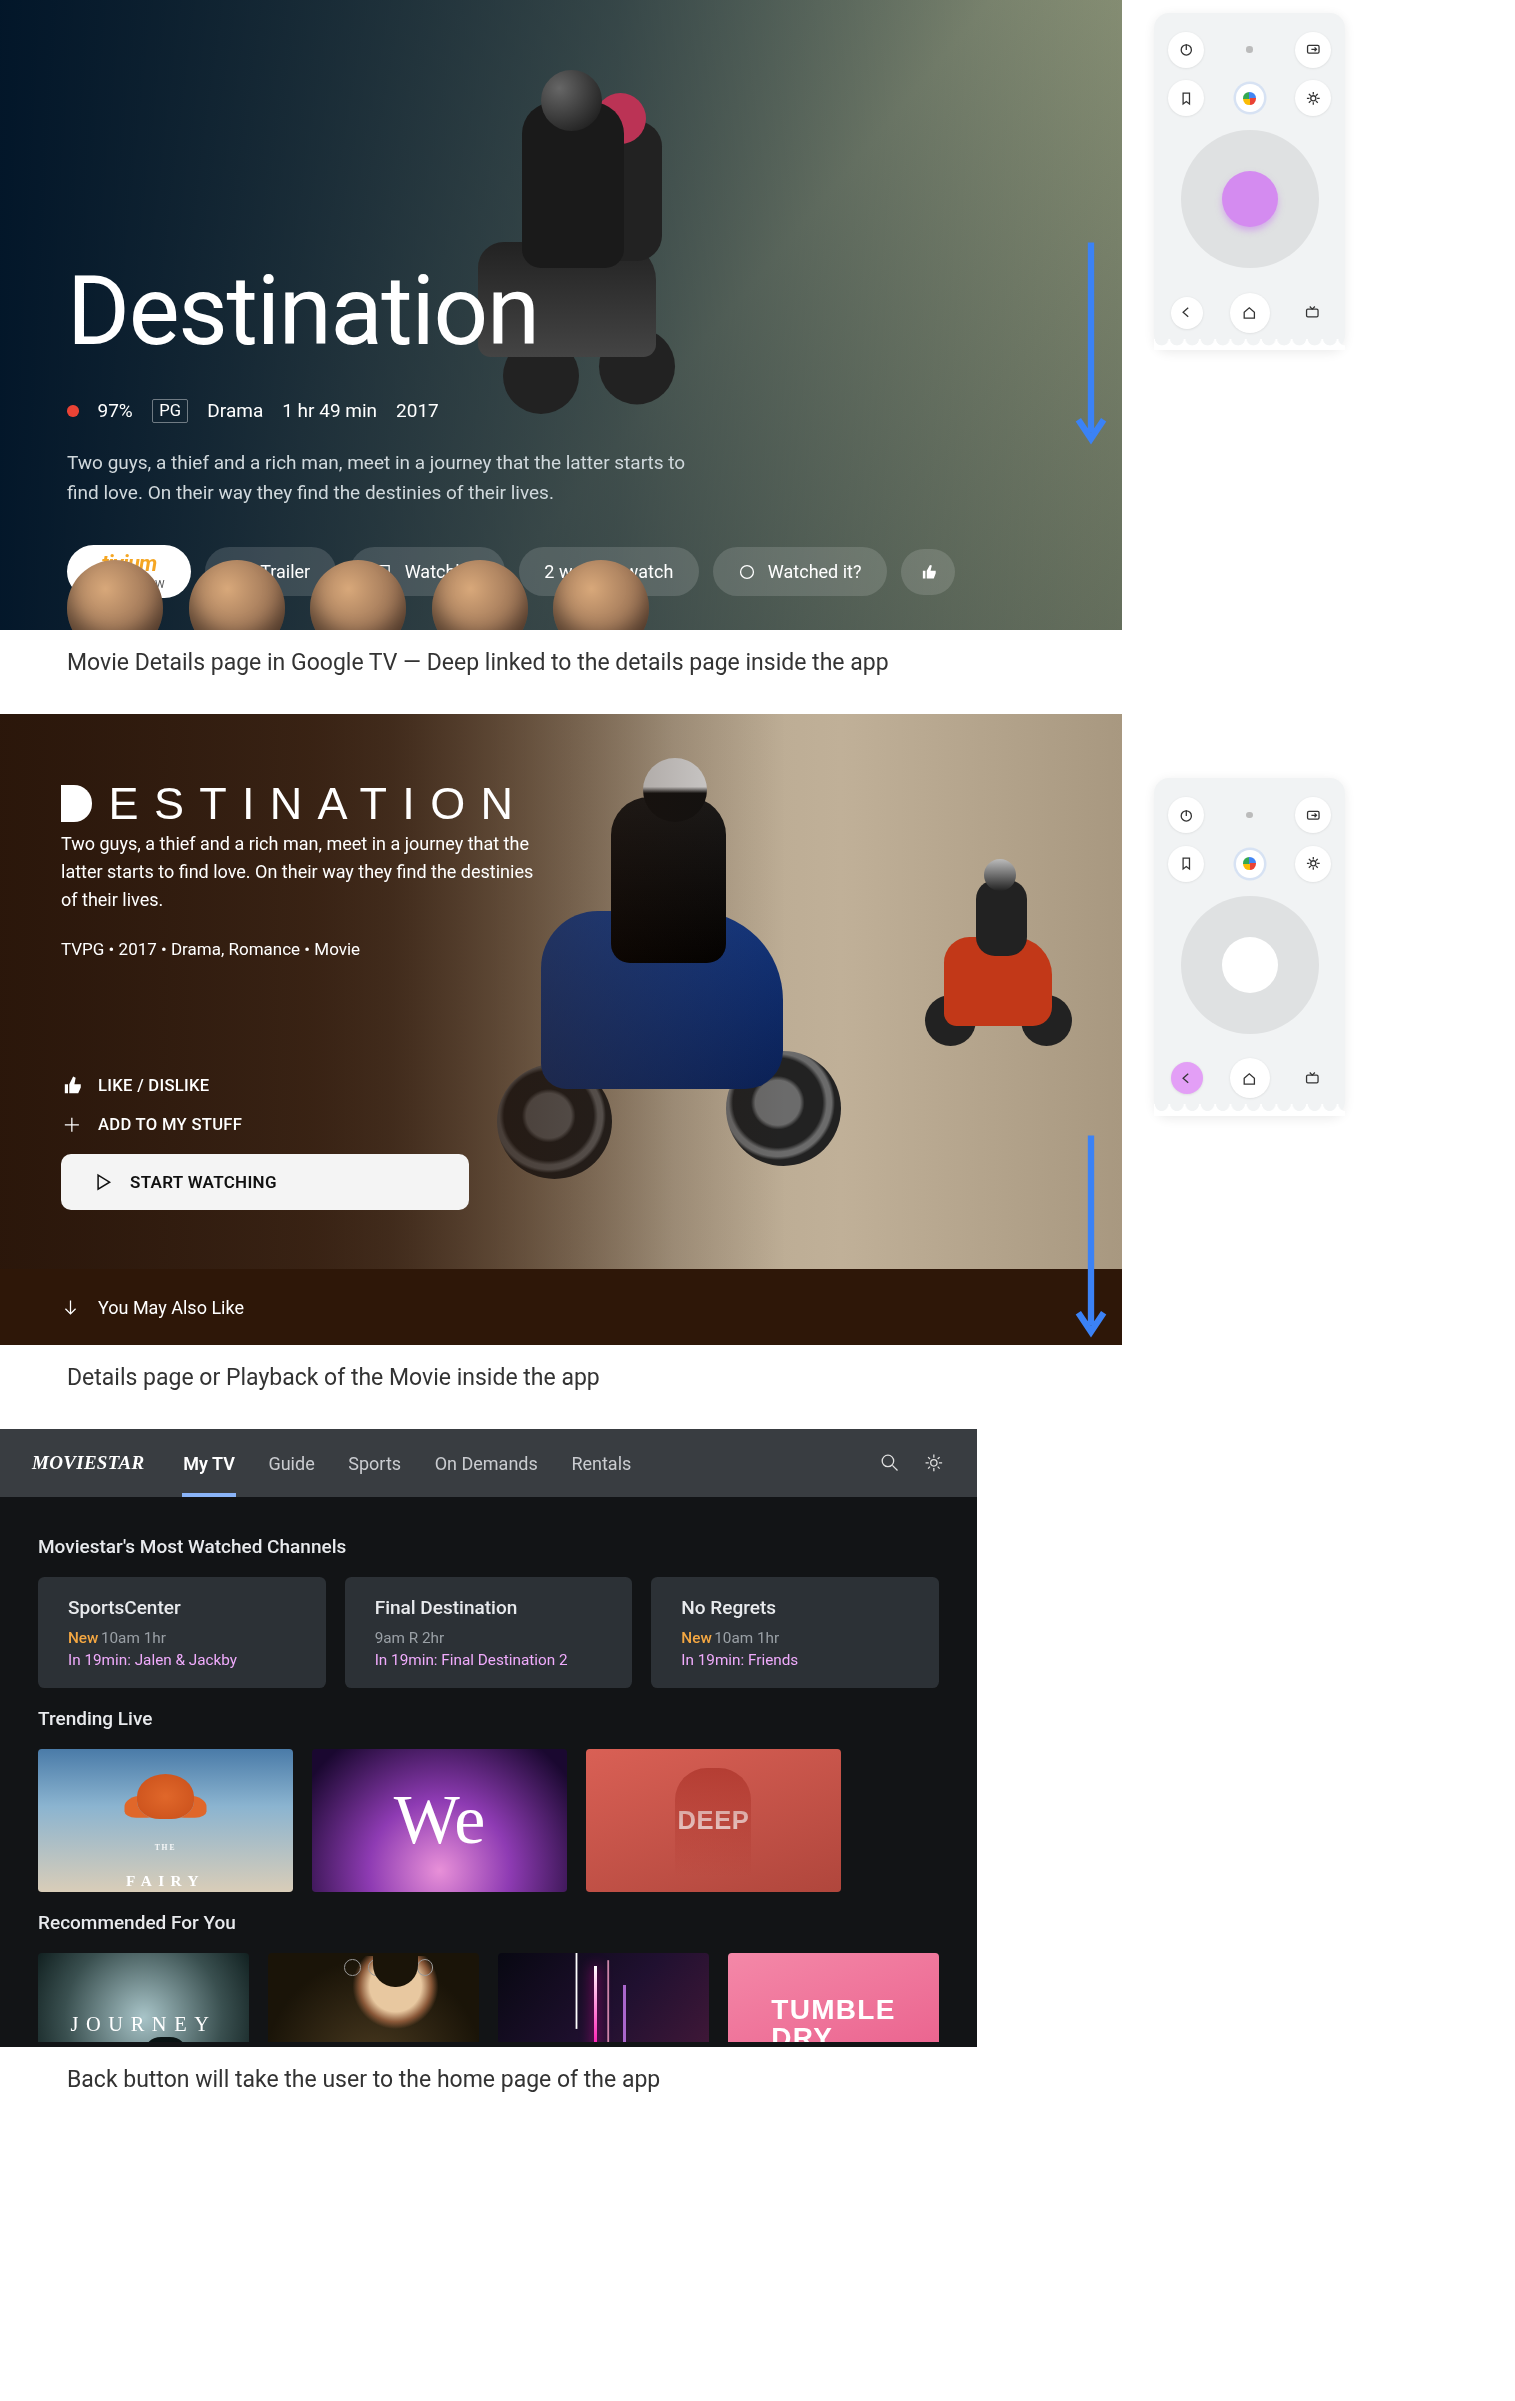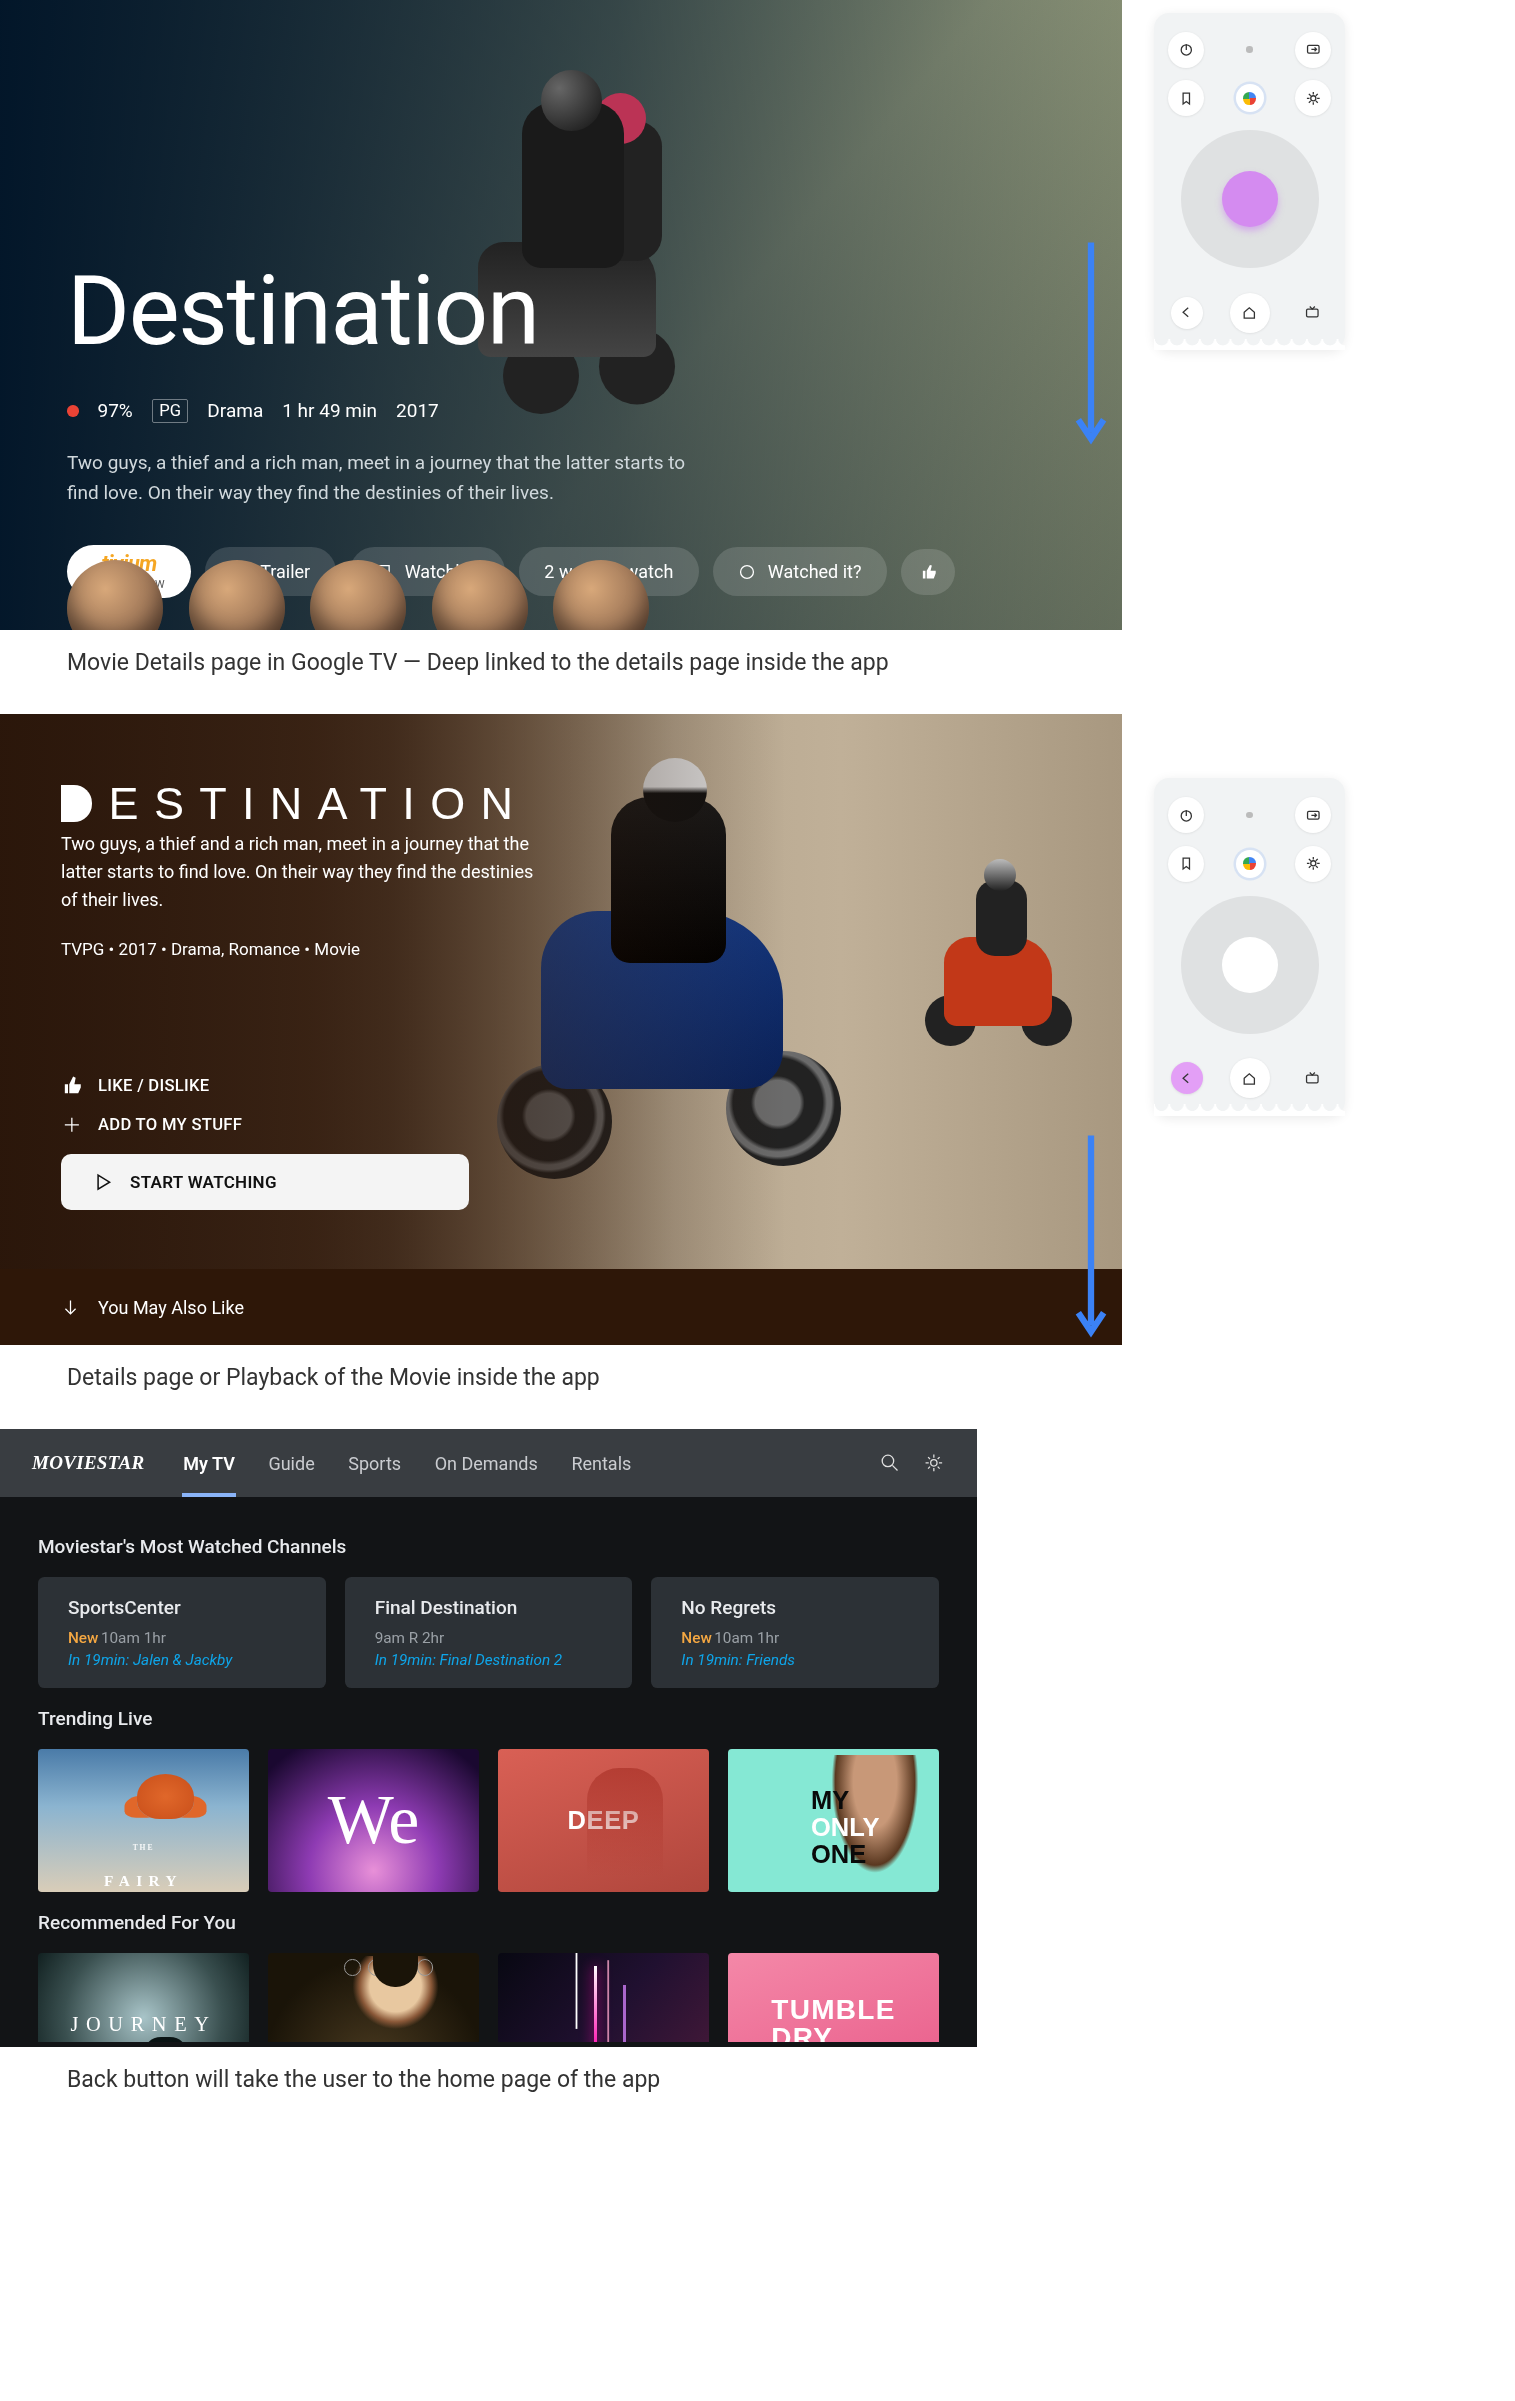--- a/index.html
+++ b/index.html
@@ -92,21 +92,21 @@
   .p3-tab.active { color:#fff; font-weight:600;}
   .p3-tab.active::after { content:""; position:absolute; left:0; right:0; bottom:-23px; height:3.8px; background:#8ab4f8;}
   .p3-top-r { margin-left:auto; display:flex; gap:23px;}
   .p3-top-r svg { width:21.7px; height:21.7px; fill:none; stroke:#e0e0e0; stroke-width:2;}
   .p3-body { padding:19px 38px 0;}
   .p3-h { font-size:19px; font-weight:500; margin:19px 0;}
   .p3-cards { display:flex; gap:19px;}
   .p3-card { background:#2c3136; border-radius:6.4px; padding:19px 30px; width:342px;}
   .p3-card-t { font-size:19px; font-weight:500; margin-bottom:10.2px;}
   .p3-card-l1 { font-size:15.3px; color:#9aa0a6; margin-bottom:3.8px;}
-  .p3-card-l2 { font-size:15.3px; color:#0ea5e9;font-style:italic;}
+  .p3-card-l2 { font-size:15.3px; color:#f0abfc;}
   .p3-new { color:#f4a742; font-weight:500; margin-right:2.5px;}
   .p3-tiles { display:flex; gap:19px;}
   .p3-tile { width:255px; height:143px; border-radius:3.8px; display:flex; align-items:center; justify-content:center; font-size:21.7px; font-weight:600; color:#fff; font-family:"Times New Roman",serif; letter-spacing:2.5px; position:relative; overflow:hidden;}
   .t1 { background:linear-gradient(180deg,#4a7ba8 0,#8bb4d0 40%,#d9cdb8 100%);}
   .t1::before{content:"";position:absolute;width:57px;height:45px;background:radial-gradient(ellipse,#e0672a,#c94f1a);border-radius:50% 50% 40% 40%;top:25.5px;left:99px;box-shadow:-24px 10.2px 0 -11.5px #e0672a,24px 10.2px 0 -11.5px #e0672a;}
   .t1 span{position:absolute;bottom:2px;font-size:15.3px;letter-spacing:6.4px;color:#fff;font-family:serif;}
   .t1 .sm{font-size:7.6px;top:94px;bottom:auto;letter-spacing:1.9px;opacity:.9;}
   .t2 { background:radial-gradient(circle at 50% 85%,#e890d8,#8e3bb3 40%,#1a0830 90%);}
   .t2 span{font-family:"Brush Script MT",cursive;font-size:70px;font-weight:400;letter-spacing:0;}
   .t3 { background:linear-gradient(160deg,#d96055 0,#b0463c 100%);}
@@ -419,23 +419,20 @@
           <div class="p3-tile t1">
               <span class="sm">THE</span>
               <span>FAIRY</span>
             </div>
           <div class="p3-tile t2">
               <span>We</span>
             </div>
           <div class="p3-tile t3">
               <span>DEEP</span>
             </div>
-          <div class="p3-tile t4">
-              <div class="txt">MY<br><span class="o">ONLY</span><br>ONE</div>
-            </div>
         </div>
 
         <div class="p3-h">Recommended For You</div>
         <div class="p3-tiles" style="height:89px; overflow:hidden">
           <div class="p3-tile t5">
               <span>JOURNEY</span>
             </div>
           <div class="p3-tile t6">
               <div class="icons">
                 <i></i>

